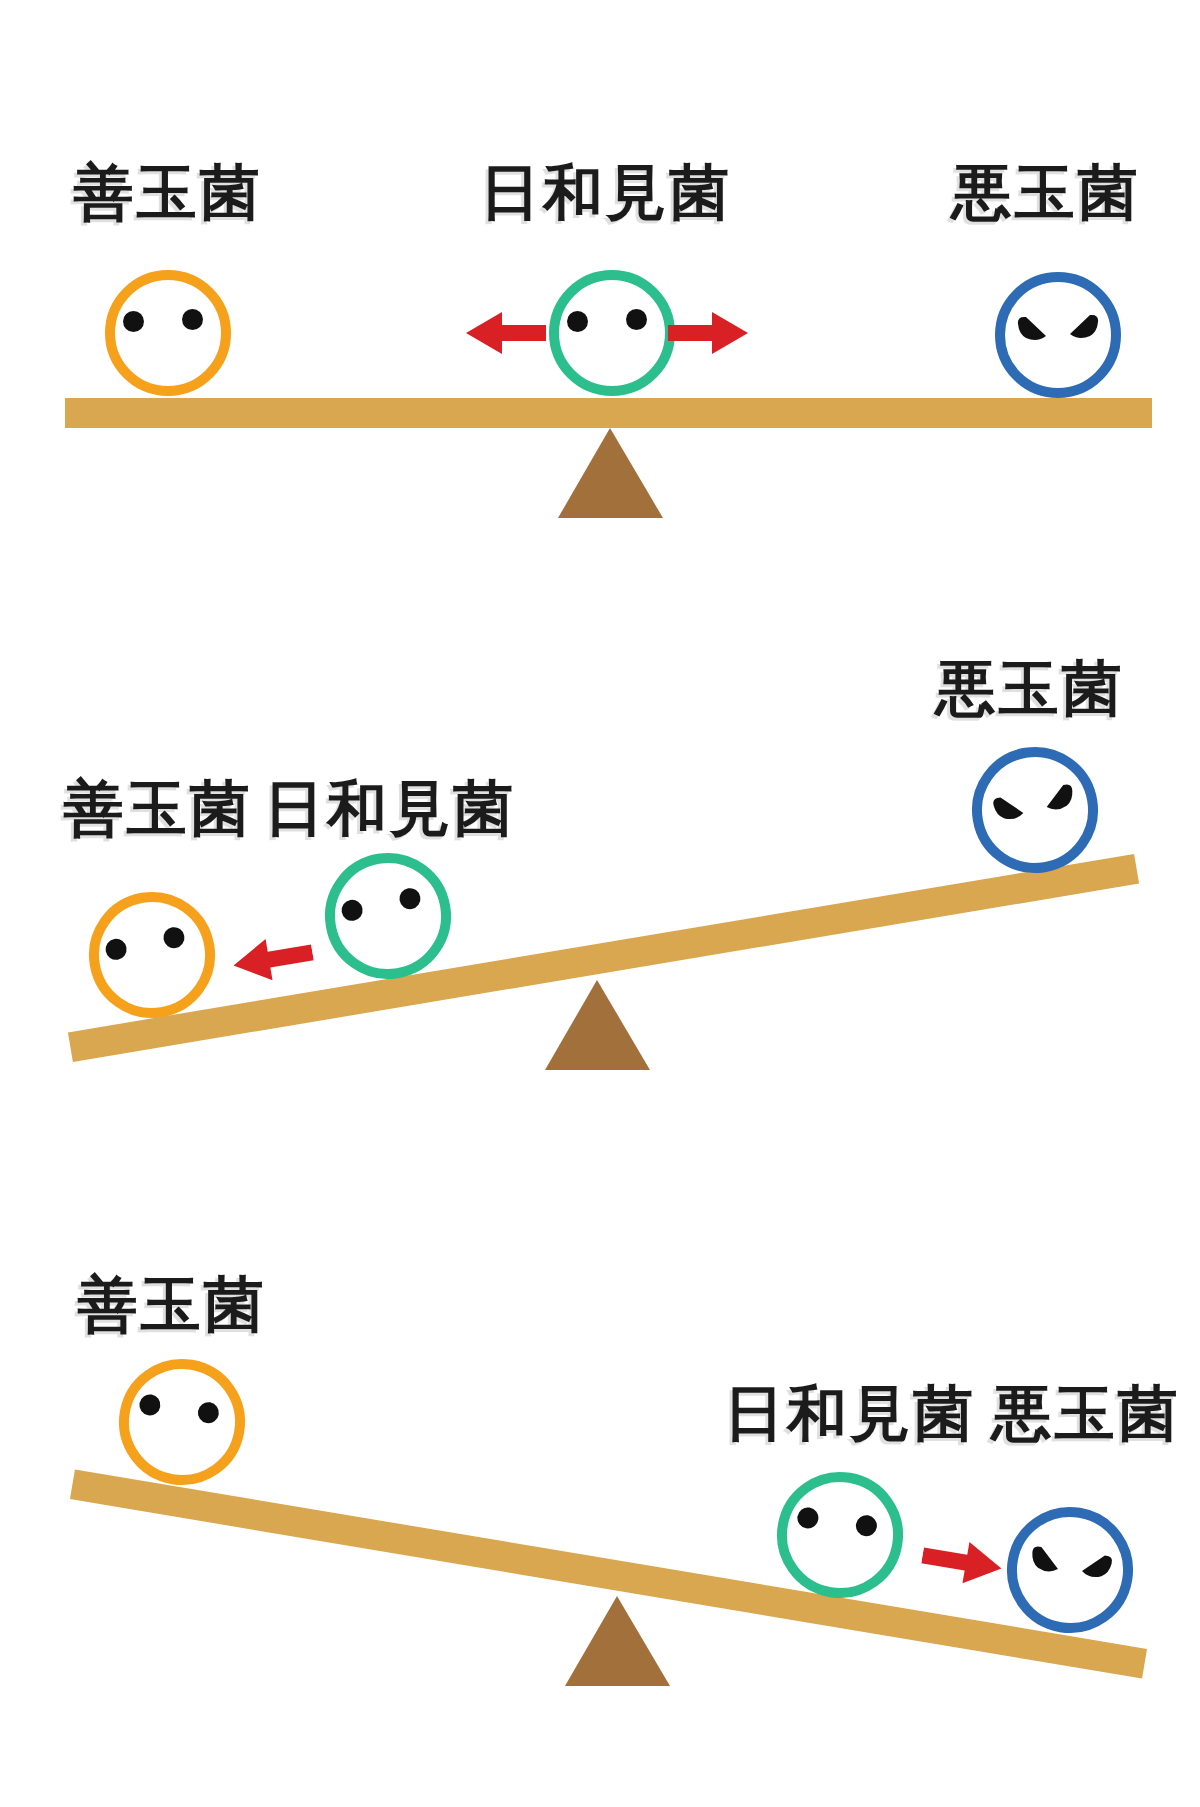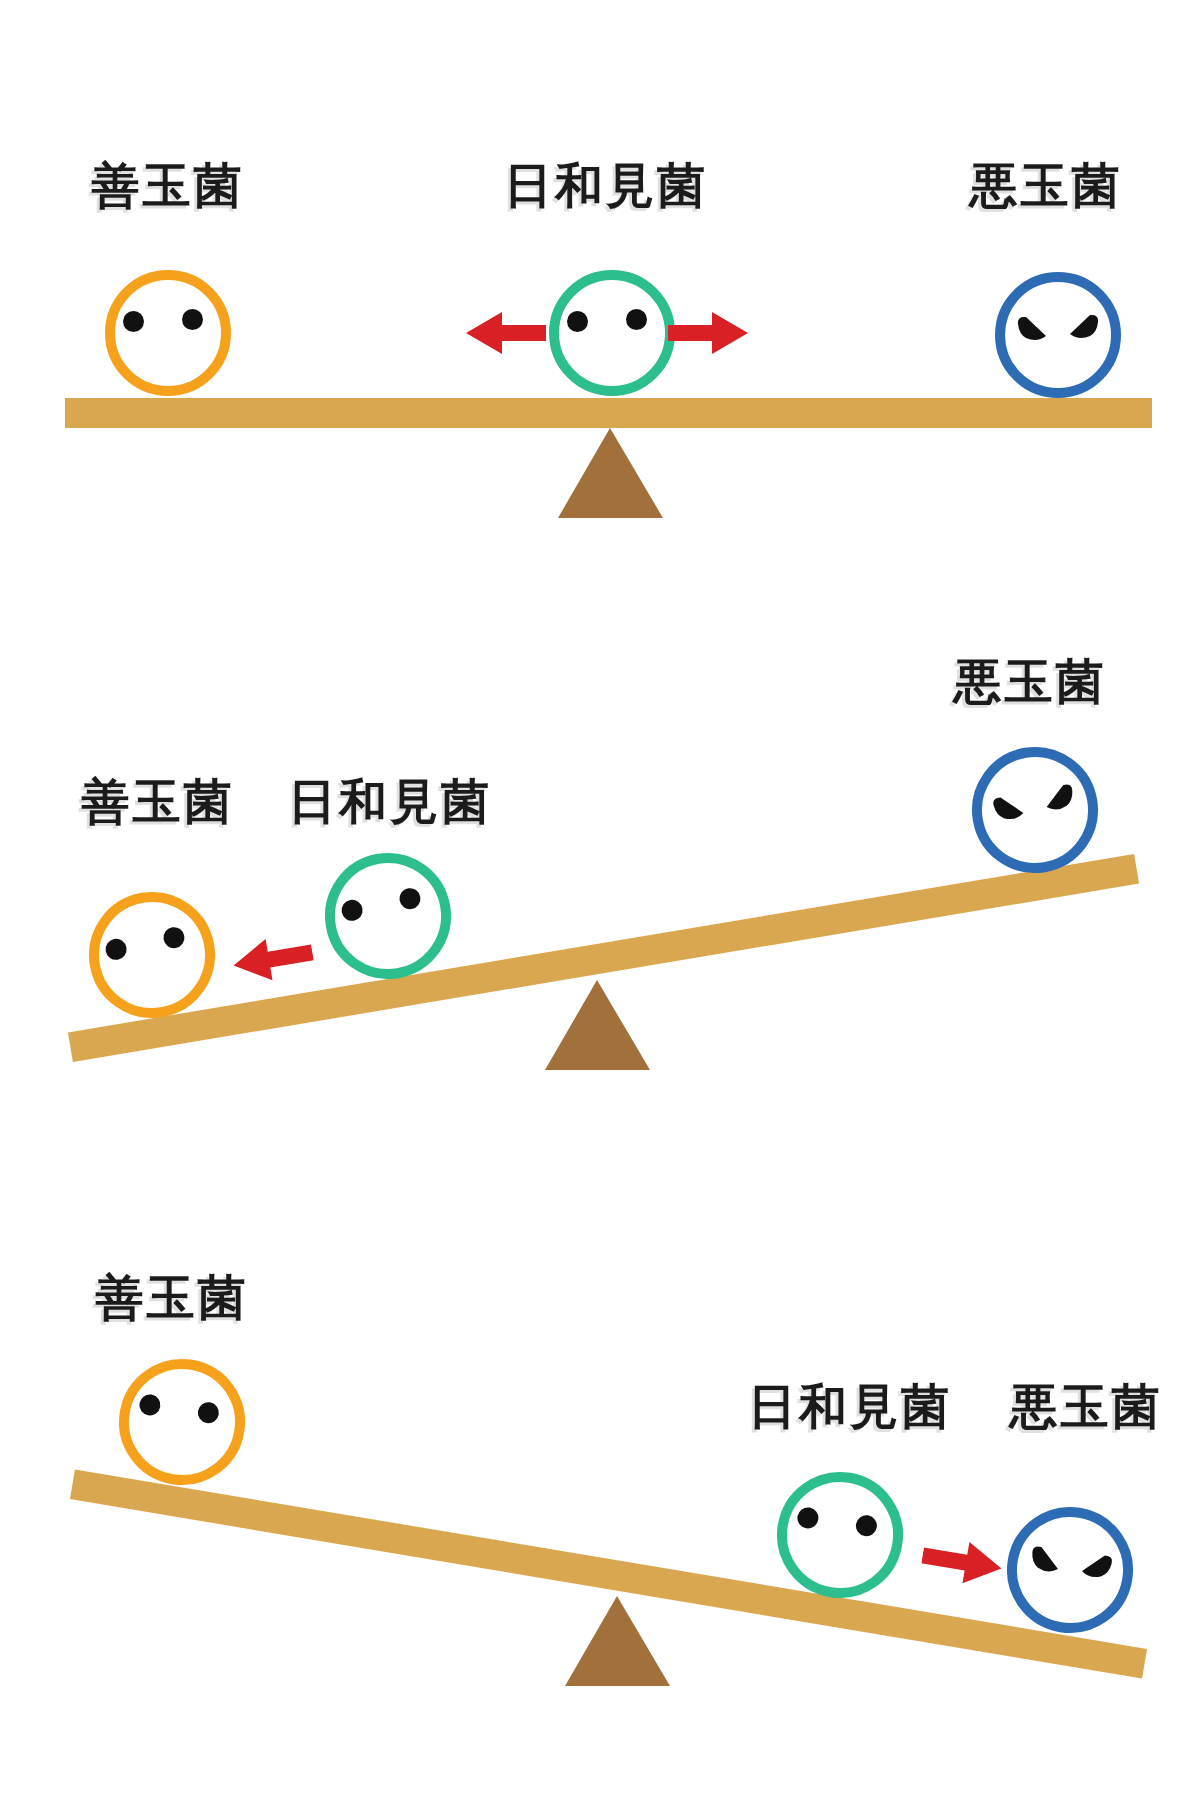--- a/index.html
+++ b/index.html
@@ -2,21 +2,21 @@
 <html><head>
 <meta charset="utf-8">
 <style>
   html,body{margin:0;padding:0;background:#ffffff;}
   .canvas{
     position:relative;width:1200px;height:1807px;background:#ffffff;overflow:hidden;
     font-family:"DejaVu Sans","Liberation Sans",sans-serif;
   }
   .label{
     position:absolute;transform:translateX(-50%);
-    font-size:48px;font-weight:800;letter-spacing:3px;color:#1b1b1b;
+    font-size:60px;font-weight:800;letter-spacing:3px;color:#1b1b1b;
     white-space:nowrap;line-height:1.1;
     text-shadow:-3px 3px 0 rgba(0,0,0,0.12);
   }
   .board{
     position:absolute;height:30px;background:#D9A74F;
   }
   .fulcrum{
     position:absolute;width:0;height:0;
     border-left:52px solid transparent;border-right:53px solid transparent;
     border-bottom:90px solid #A1703B;

